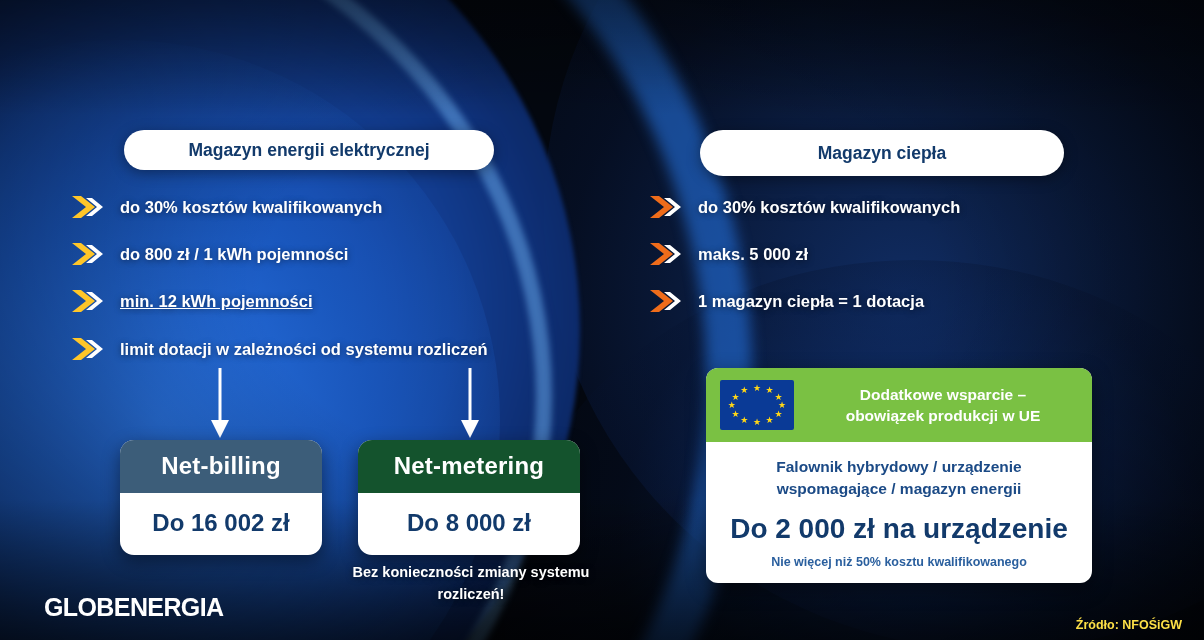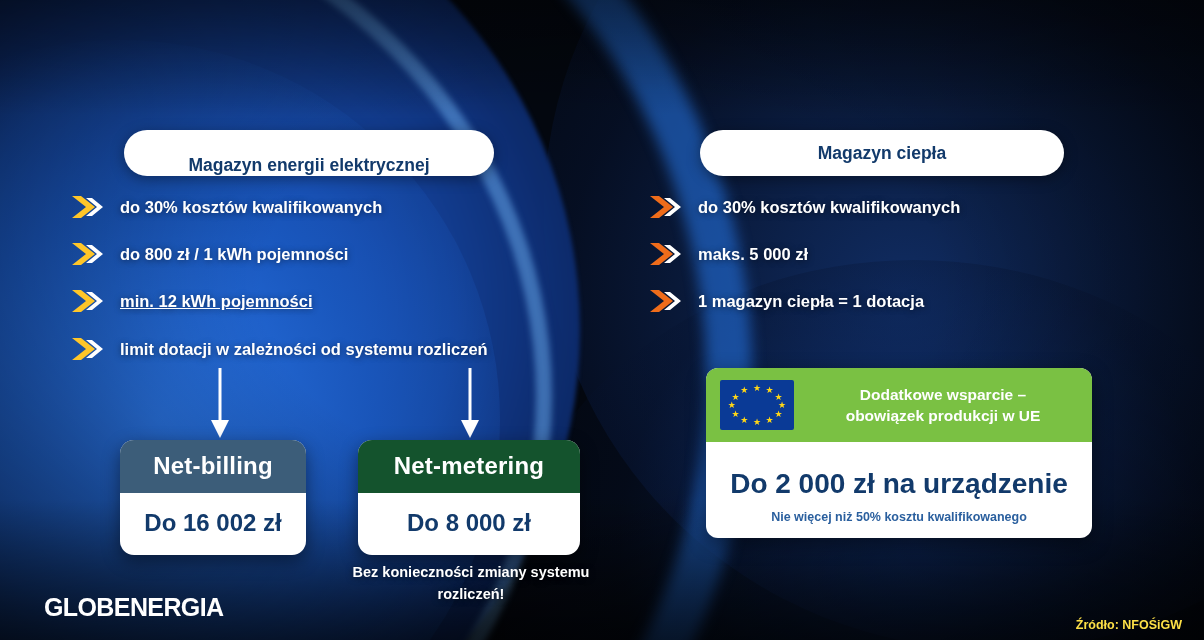--- a/index.html
+++ b/index.html
@@ -110,21 +110,21 @@
     background: #ffffff;
     border-radius: 26px;
     color: #123a6b;
     font-weight: bold;
     font-size: 17.5px;
     display: flex;
     align-items: center;
     justify-content: center;
     box-shadow: 0 3px 14px rgba(0,0,0,.38);
   }
-  #pill-left  { left: 124px; top: 130px; width: 370px; height: 46px; align-items: flex-end; }
+  #pill-left  { left: 124px; top: 130px; width: 370px; height: 40px; }
   #pill-right { left: 700px; top: 130px; width: 364px; height: 46px; }
   
   .bullet-row {
     position: absolute;
     display: flex;
     align-items: center;
     gap: 14px;
     color: #ffffff;
     font-size: 16.5px;
     font-weight: bold;
@@ -159,21 +159,21 @@
     font-size: 24px;
     padding: 12px 6px 13px;
     letter-spacing: .2px;
   }
   .result-card .body {
     color: #123a6b;
     font-weight: bold;
     font-size: 24px;
     padding: 16px 6px 18px;
   }
-  #card-netbilling  { left: 120px; top: 440px; width: 186px; }
+  #card-netbilling  { left: 120px; top: 440px; width: 202px; }
   #card-netmetering { left: 358px; top: 440px; width: 222px; }
   .card-note {
     position: absolute;
     left: 340px;
     top: 562px;
     width: 262px;
     text-align: center;
     color: #ffffff;
     font-size: 14.5px;
     font-weight: bold;
@@ -397,20 +397,24 @@
         <span class="star" style="left:16%; top:50%;">★</span>
         <span class="star" style="left:21%; top:33%;">★</span>
         <span class="star" style="left:33%; top:20%;">★</span>
       </div>
       <div class="eu-head-text">
         <div>Dodatkowe wsparcie –</div>
         <div>obowiązek produkcji w UE</div>
       </div>
     </div>
     <div class="eu-body">
+      <div class="eu-desc">
+        <div>Falownik hybrydowy / urządzenie</div>
+        <div>wspomagające / magazyn energii</div>
+      </div>
       <div class="eu-amount">Do 2 000 zł na urządzenie</div>
       <div class="eu-small">Nie więcej niż 50% kosztu kwalifikowanego</div>
     </div>
   </div>
 
   <div class="logo">GLOBENERGIA</div>
   <div class="source">Źródło: NFOŚiGW</div>
 
 </div>
 

